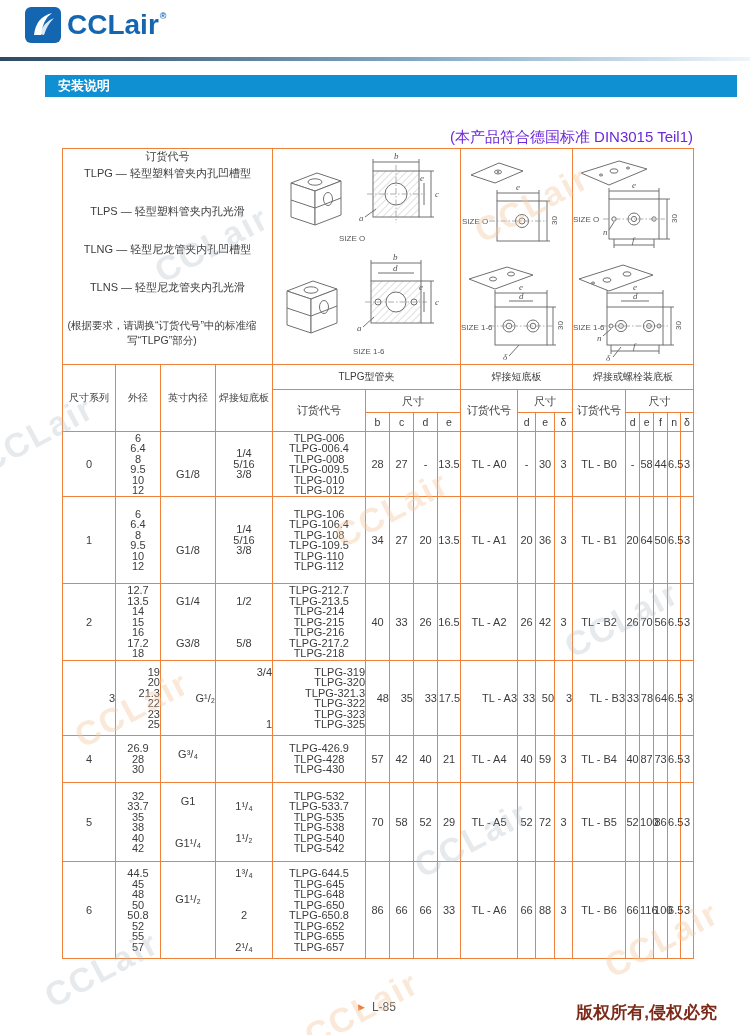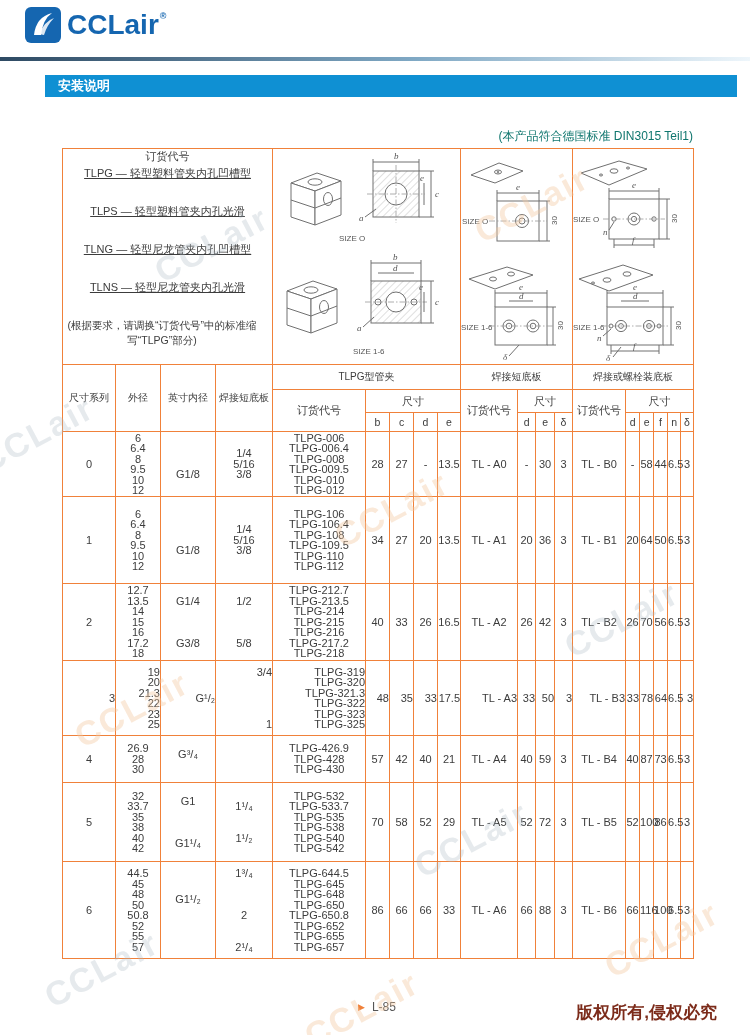--- a/index.html
+++ b/index.html
@@ -9,40 +9,40 @@
   
   .header{position:absolute;top:0;left:0;width:750px;height:57px;background:#fff;}
   .logo{position:absolute;left:25px;top:7px;display:flex;align-items:center;}
   .logo-text{font-size:28px;font-weight:bold;color:#1566b0;margin-left:6px;line-height:36px;}
   .logo-reg{font-size:9px;color:#1566b0;vertical-align:top;position:relative;top:-9px;left:1px;}
   .slogan{position:absolute;right:14px;top:30px;color:#f1781e;font-weight:bold;font-size:15px;}
   .divider{position:absolute;top:57px;left:0;width:750px;height:4px;
            background:linear-gradient(to right,#2e4a63,#7fa8c4 55%,#eef6fb);}
   .title-bar{position:absolute;top:75px;left:45px;width:692px;height:22px;background:#0f90d3;
              color:#fff;font-size:13px;font-weight:bold;line-height:22px;padding-left:13px;box-sizing:border-box;}
-  .std-note{position:absolute;top:128px;left:62px;width:631px;text-align:right;font-size:12px;color:#0f766e;}
+  .std-note{position:absolute;top:128px;left:62px;width:631px;text-align:right;font-size:15px;color:#6d28d9;}
 
   
   .main-table{position:absolute;top:148px;left:62px;border-collapse:collapse;table-layout:fixed;width:631px;background:transparent;}
   .main-table td,.main-table th{border:1px solid #f0813a;font-weight:normal;color:#3c3c3c;
        font-size:11px;padding:0;vertical-align:middle;text-align:center;background:transparent;}
   .diagram-row td{height:215px;vertical-align:top;}
   .hdr1 td{height:24px;font-size:10px;}
   .hdr2 td{height:22px;font-size:11px;}
   .hdr3 td{height:18px;font-size:10.5px;}
   .pre{white-space:pre-line;line-height:10.5px;font-size:10.5px;}
   .c-codes{text-align:left;padding-left:22px;}
   .num{font-size:10.5px;overflow:visible;}
   .row-0 td{height:64px;} .row-1 td{height:86px;} .row-2 td{height:76px;}
   .row-3 td{height:74px;text-align:right;} .row-4 td{height:46px;} .row-5 td{height:78px;} .row-6 td{height:96px;}
 
   
   .legend-cell{text-align:left;padding:8px 8px 4px 12px;}
   .legend-title{font-size:11px;margin-bottom:2px;}
-  .legend-item{font-size:11px;margin-bottom:23px;text-decoration:underline;}
+  .legend-item{font-size:11px;margin-bottom:23px;}
   .legend-item:first-of-type{margin-bottom:24px;}
   .legend-note{font-size:10.5px;line-height:15px;width:198px;margin-top:6px;}
 
   
   .diag-svg{display:block;}
   .dline{stroke:#707070;stroke-width:1;fill:none;}
   .dfill{stroke:#707070;stroke-width:1;fill:#ffffff;}
   .cline{stroke:#9a9a9a;stroke-width:0.8;stroke-dasharray:6 2 1.5 2;fill:none;}
   .dtext{fill:#555;font-size:9px;font-style:italic;font-family:"Liberation Serif",serif;}
   .stext{fill:#555;font-size:8px;font-style:normal;font-family:"Liberation Sans",sans-serif;}

